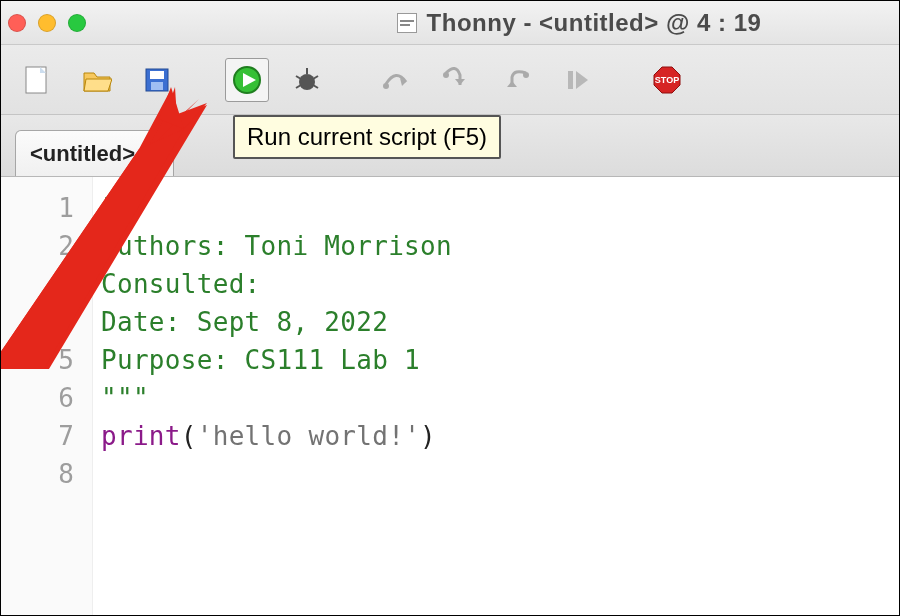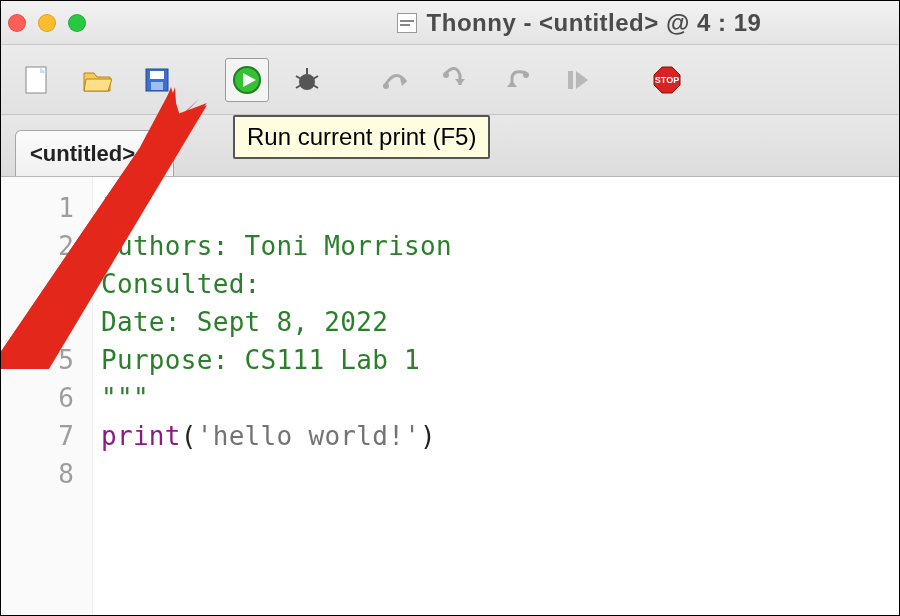--- a/index.html
+++ b/index.html
@@ -228,21 +228,21 @@
       <div>3</div>
       <div>4</div>
       <div>5</div>
       <div>6</div>
       <div>7</div>
       <div>8</div>
     </div>
   <div class="code" id="code"><div class="s-comment">"""</div><div class="s-comment">Authors: Toni Morrison</div><div class="s-comment">Consulted:</div><div class="s-comment">Date: Sept 8, 2022</div><div class="s-comment">Purpose: CS111 Lab 1</div><div class="s-comment">"""</div><div class="s-plain"></div><div><span class="s-func">print</span><span class="s-plain">(</span><span class="s-str">'hello world!'</span><span class="s-plain">)</span></div></div>
 </div>
 
-<div class="tooltip">Run current print (F5)</div>
+<div class="tooltip">Run current script (F5)</div>
 
 <svg class="arrow" width="240" height="300">
   <defs></defs>
   <polygon points="0,300 60,300 200,66 218,36 188,48 182,20 150,80" fill="#e4271b"></polygon>
   <polygon points="155,85 210,30 188,50 186,18 175,50" fill="#e4271b"></polygon>
   <polygon points="0,300 55,300 195,60 150,80" fill="#e4271b"></polygon>
   <polygon points="195,60 218,34 186,46" fill="#e4271b"></polygon>
   <polygon points="195,60 182,18 170,50" fill="#e4271b"></polygon>
 </svg>
 

